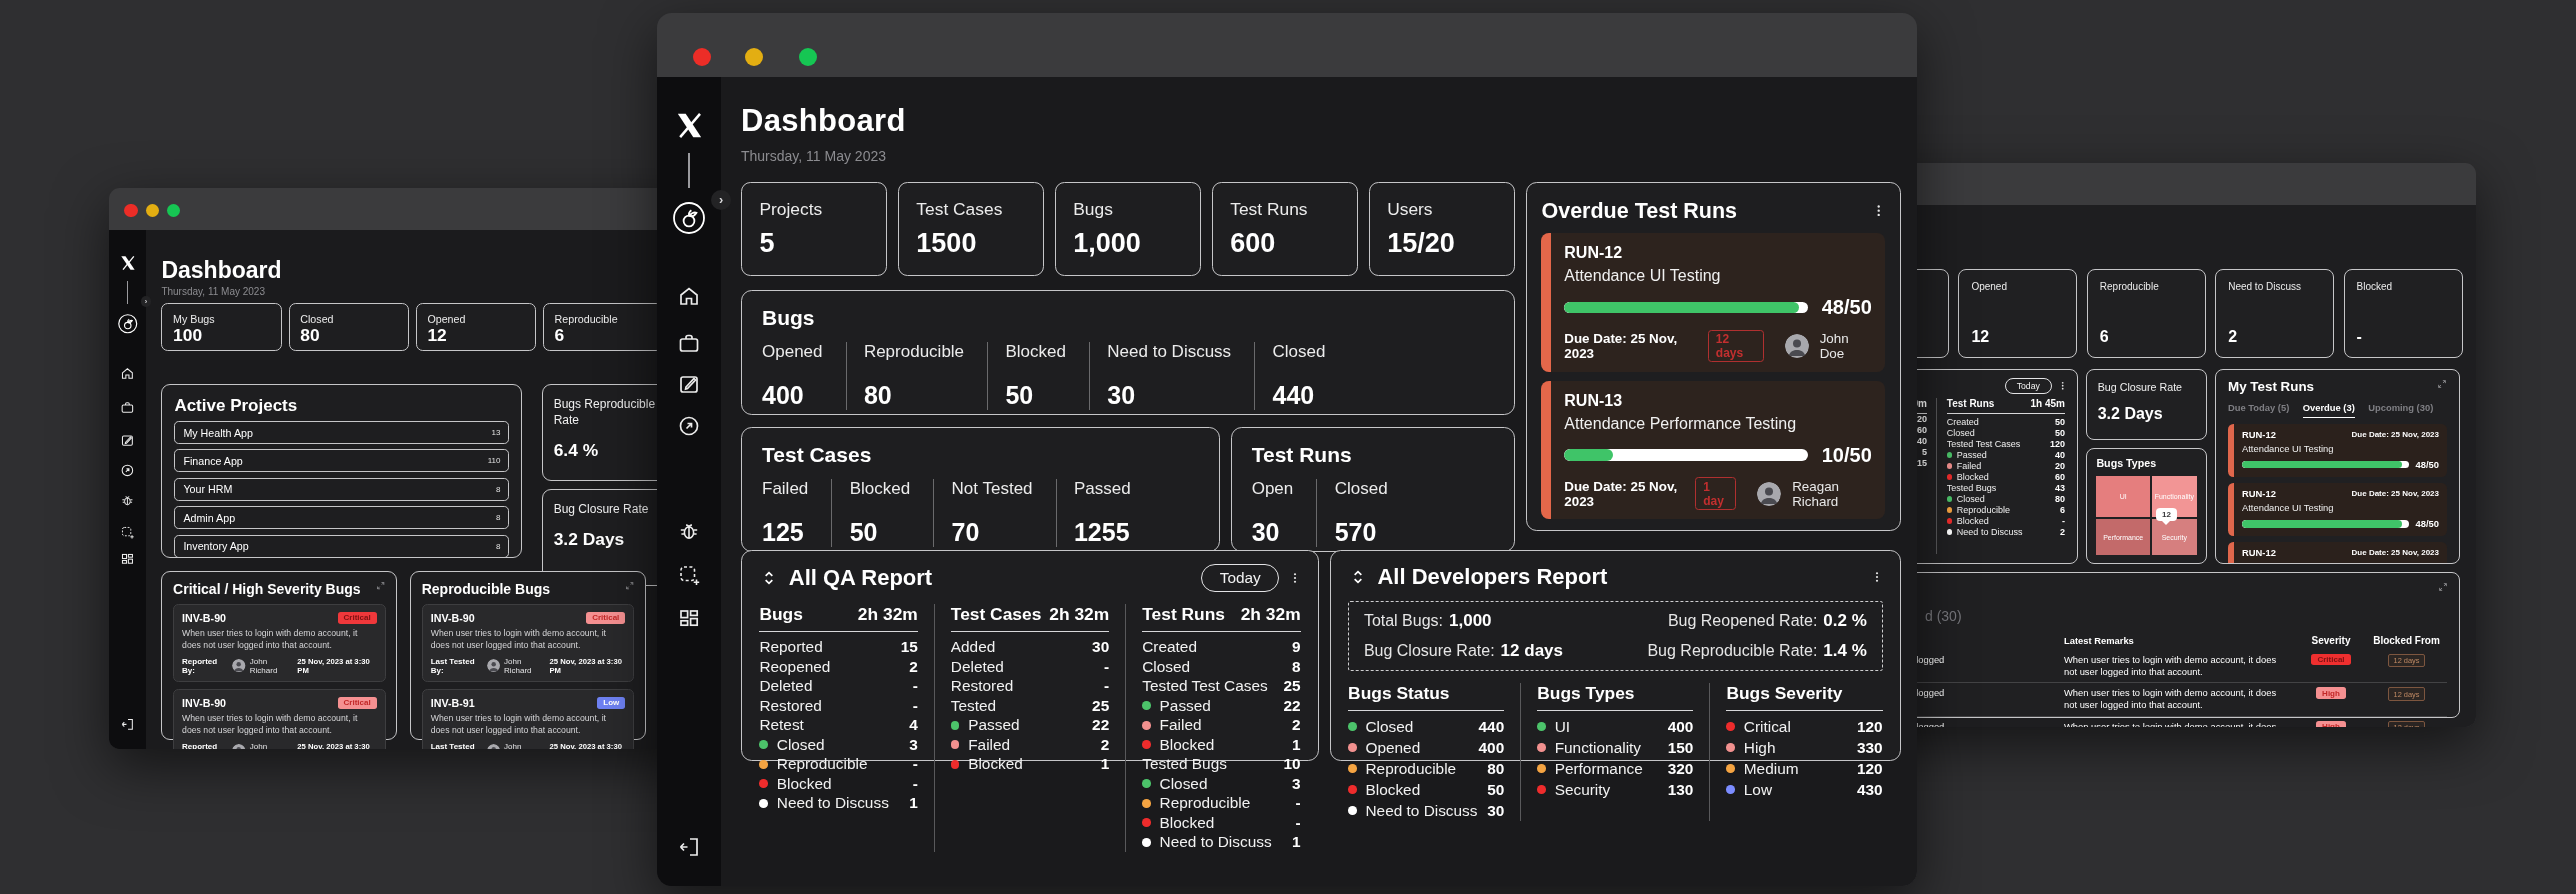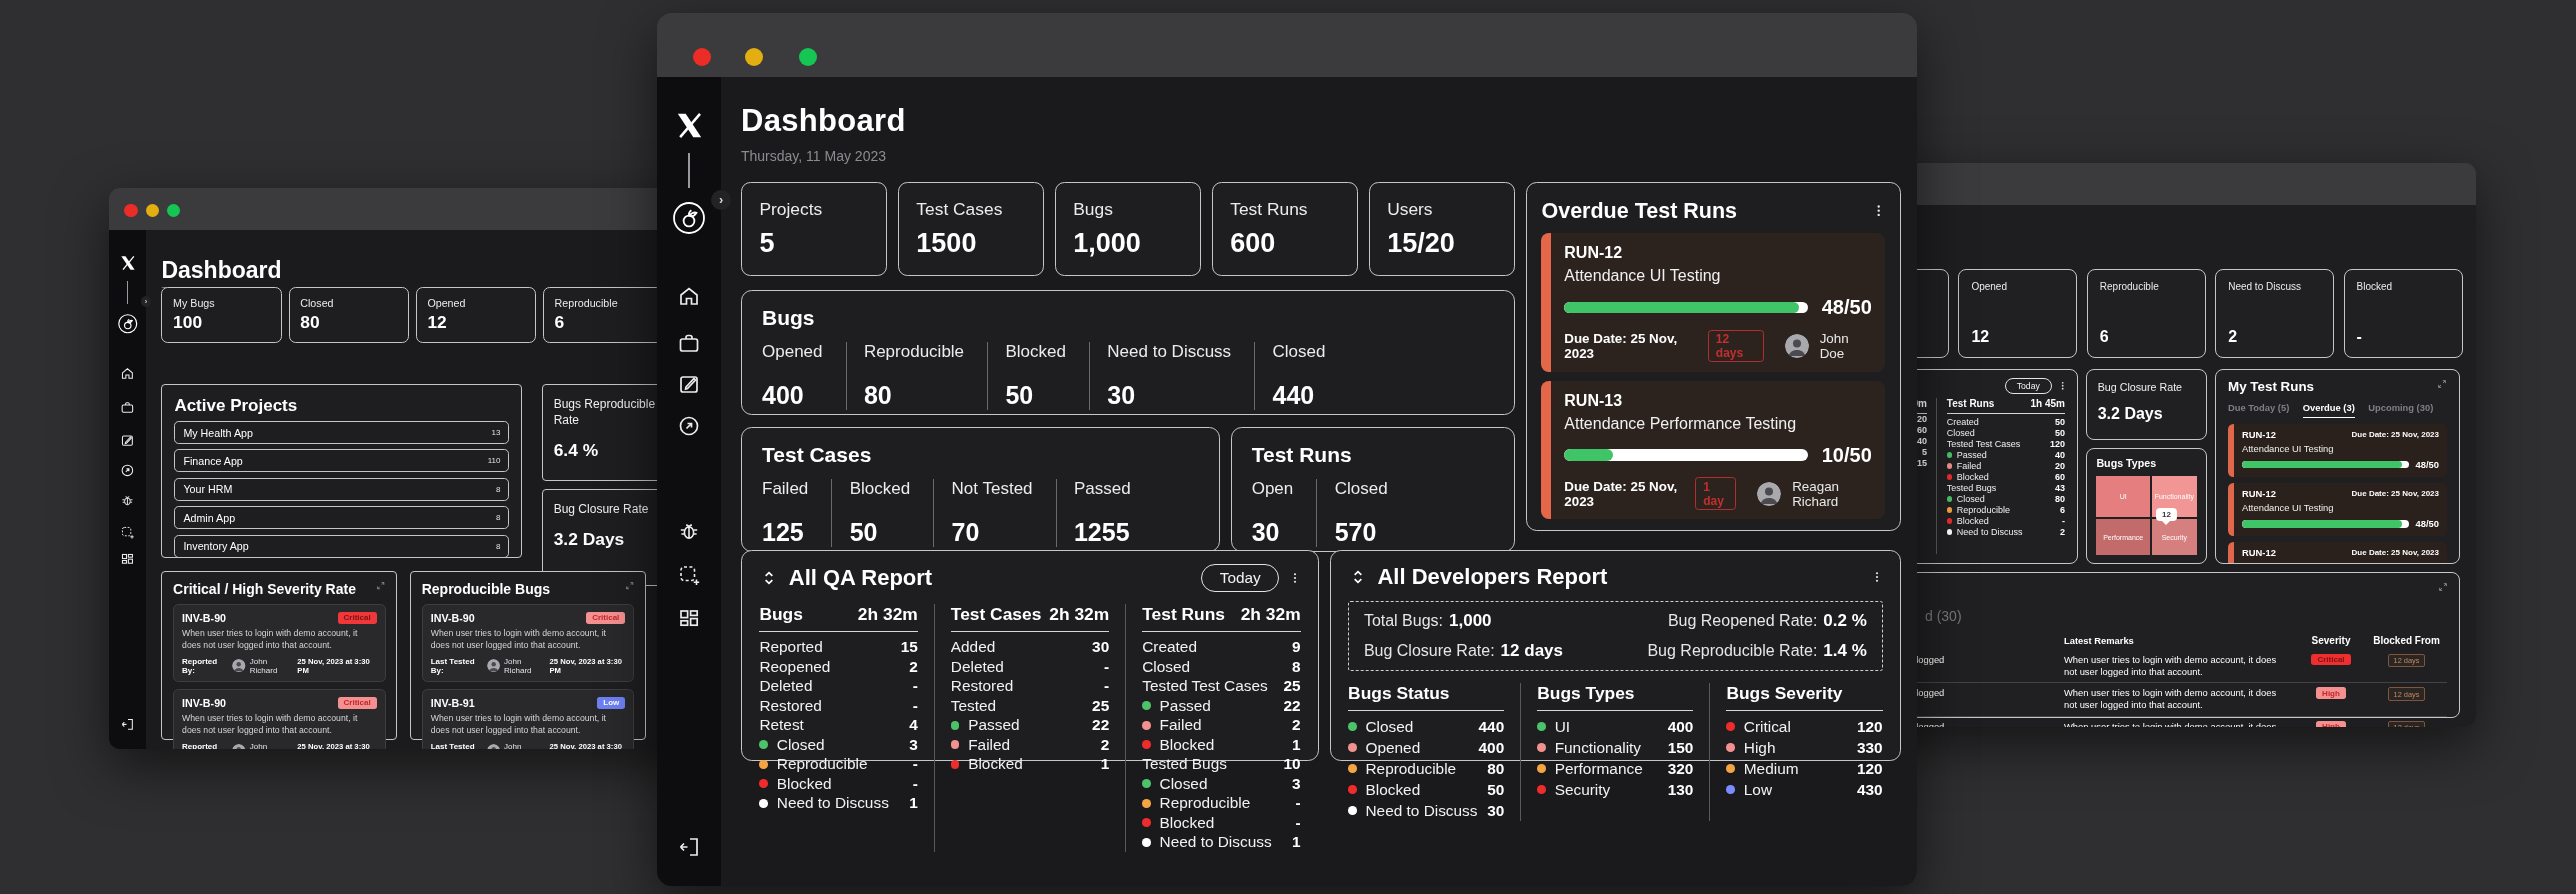--- a/index.html
+++ b/index.html
@@ -92,22 +92,22 @@
   
   .lw { left:109px; top:188px; width:590px; height:561px; z-index:1; border-radius:10.7px; }
   .lw .titlebar { height:42px; }
   .lw .tl { width:13.4px; height:13.4px; position:absolute; top:16px; }
   .lw .wbody { top:42px; background:#1b1b1d; }
   .lw .sidebar { width:37px; }
   .lw-content { position:absolute; left:37px; right:0; top:0; bottom:0; padding:0; }
   .lw h1 { font-size:23px; font-weight:700; position:absolute; left:15.4px; top:27px; }
   .lw .date { font-size:10px; position:absolute; left:15.4px; top:56px; }
   .lw .card { border-radius:6.7px; border-width:0.7px; }
-  .lw .panel { border-radius:4px; border-width:0.7px; }
-  .lw-stats { position:absolute; left:15.4px; top:57px; width:502px; height:56px; display:flex; gap:6.7px; }
+  .lw .panel { border-radius:9px; border-width:0.7px; }
+  .lw-stats { position:absolute; left:15.4px; top:73px; width:502px; height:48px; display:flex; gap:6.7px; }
   .lw-stats .card { flex:1; padding:9.4px 10.7px; display:flex; flex-direction:column; justify-content:space-between; }
   .lw .sc-label { font-size:10.7px; }
   .lw .sc-value { font-size:17.4px; }
   .lw-ap { position:absolute; left:15.4px; top:154px; width:361px; height:174px; padding:10.7px 12px; }
   .lw-ap .ptitle { font-size:17px; font-weight:700; }
   .ap-item { border:0.7px solid #c6c6c8; border-radius:4.7px; height:23px; display:flex; align-items:center; padding:0 8px; margin-top:5.4px; }
   .ap-name { flex:1; font-size:10.7px; }
   .ap-count { font-size:8px; color:#e0e0e0; }
   .lw-rate1 { position:absolute; left:396px; top:154px; width:134px; height:97px; padding:10.7px; }
   .lw-rate2 { position:absolute; left:396px; top:259px; width:134px; height:97px; padding:10.7px; }
@@ -335,21 +335,21 @@
         <div class="ratelabel">Bugs Reproducible Rate</div>
         <div class="ratevalue">6.4 %</div>
       </div>
       <div class="panel lw-rate2">
         <div class="ratelabel">Bug Closure Rate</div>
         <div class="ratevalue">3.2 Days</div>
       </div>
 
       <div class="panel lw-bugpanel lw-bp1">
         <div class="bp-head">
-          <div class="ptitle" style="flex:1;">Critical / High Severity Rate</div>
+          <div class="ptitle" style="flex:1;">Critical / High Severity Bugs</div>
           <span class="expand">
               <svg width="9.4" height="9.4" viewBox="0 0 24 24" fill="none" stroke="#9a9a9e" stroke-width="2">
                 <path d="M14 4 H20 V10 M20 4 L14.5 9.5 M10 20 H4 V14 M4 20 L9.5 14.5"></path>
               </svg>
             </span>
         </div>
         <div>
 
             <div class="bugcard">
               <div class="bc-top">

